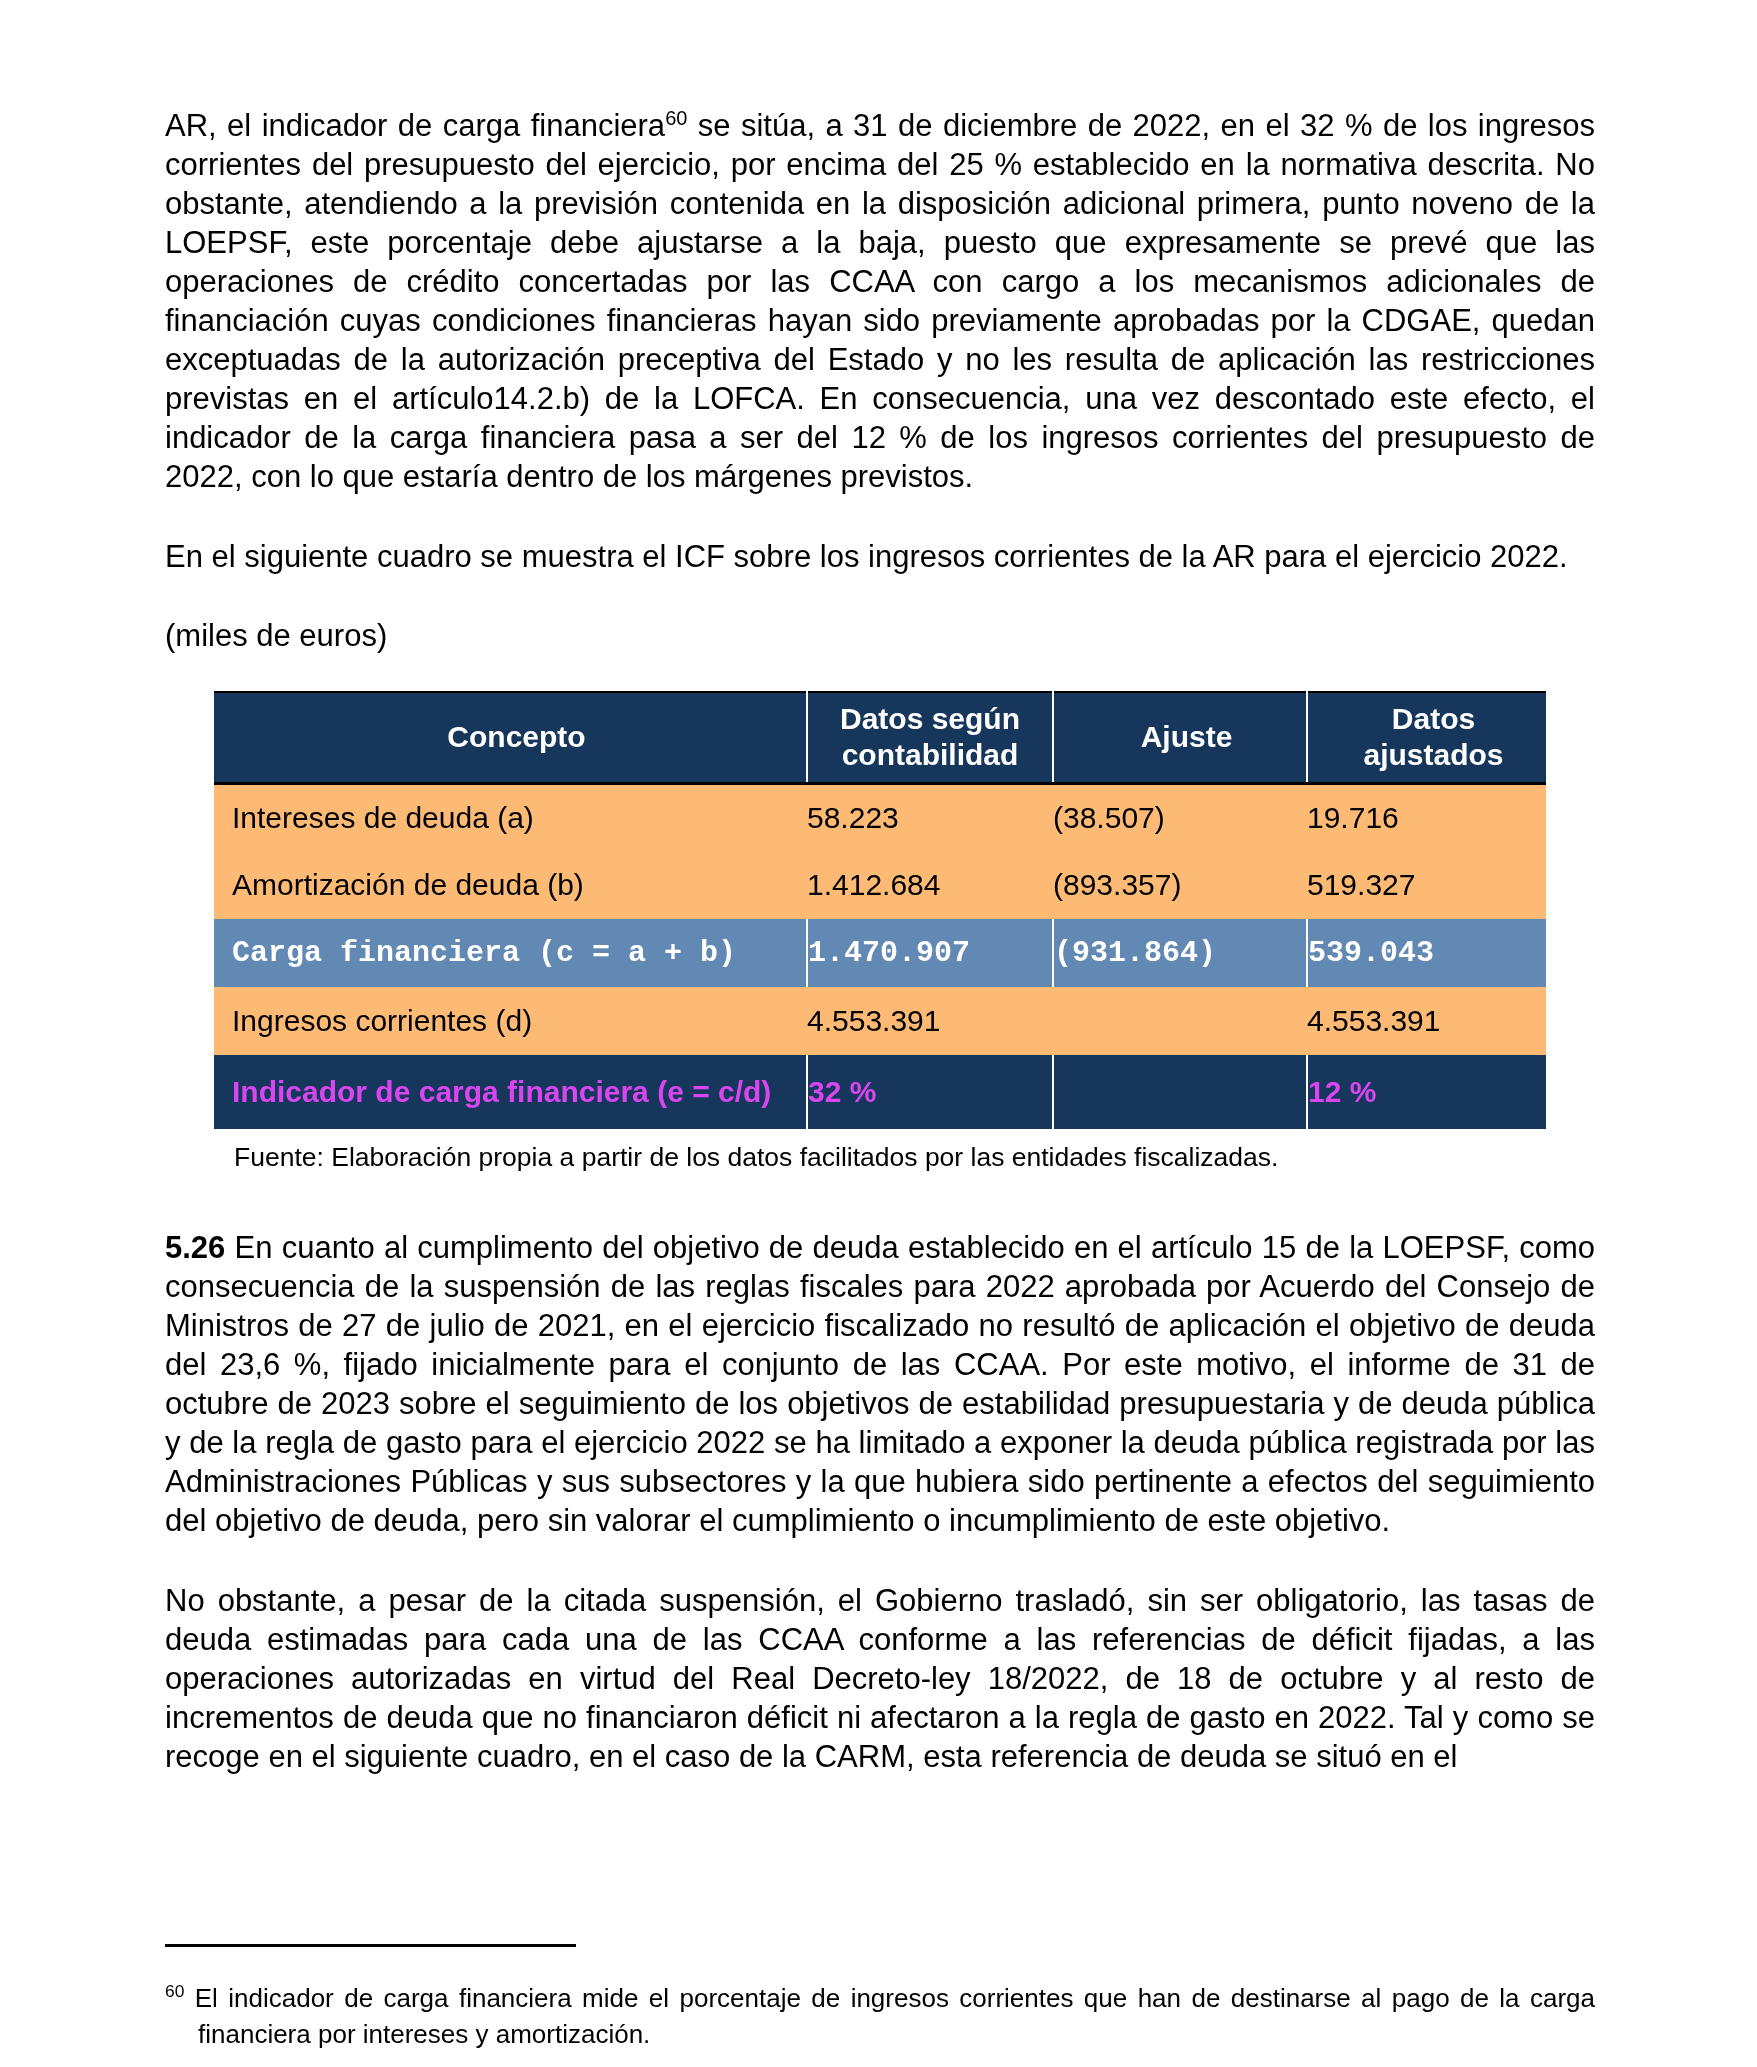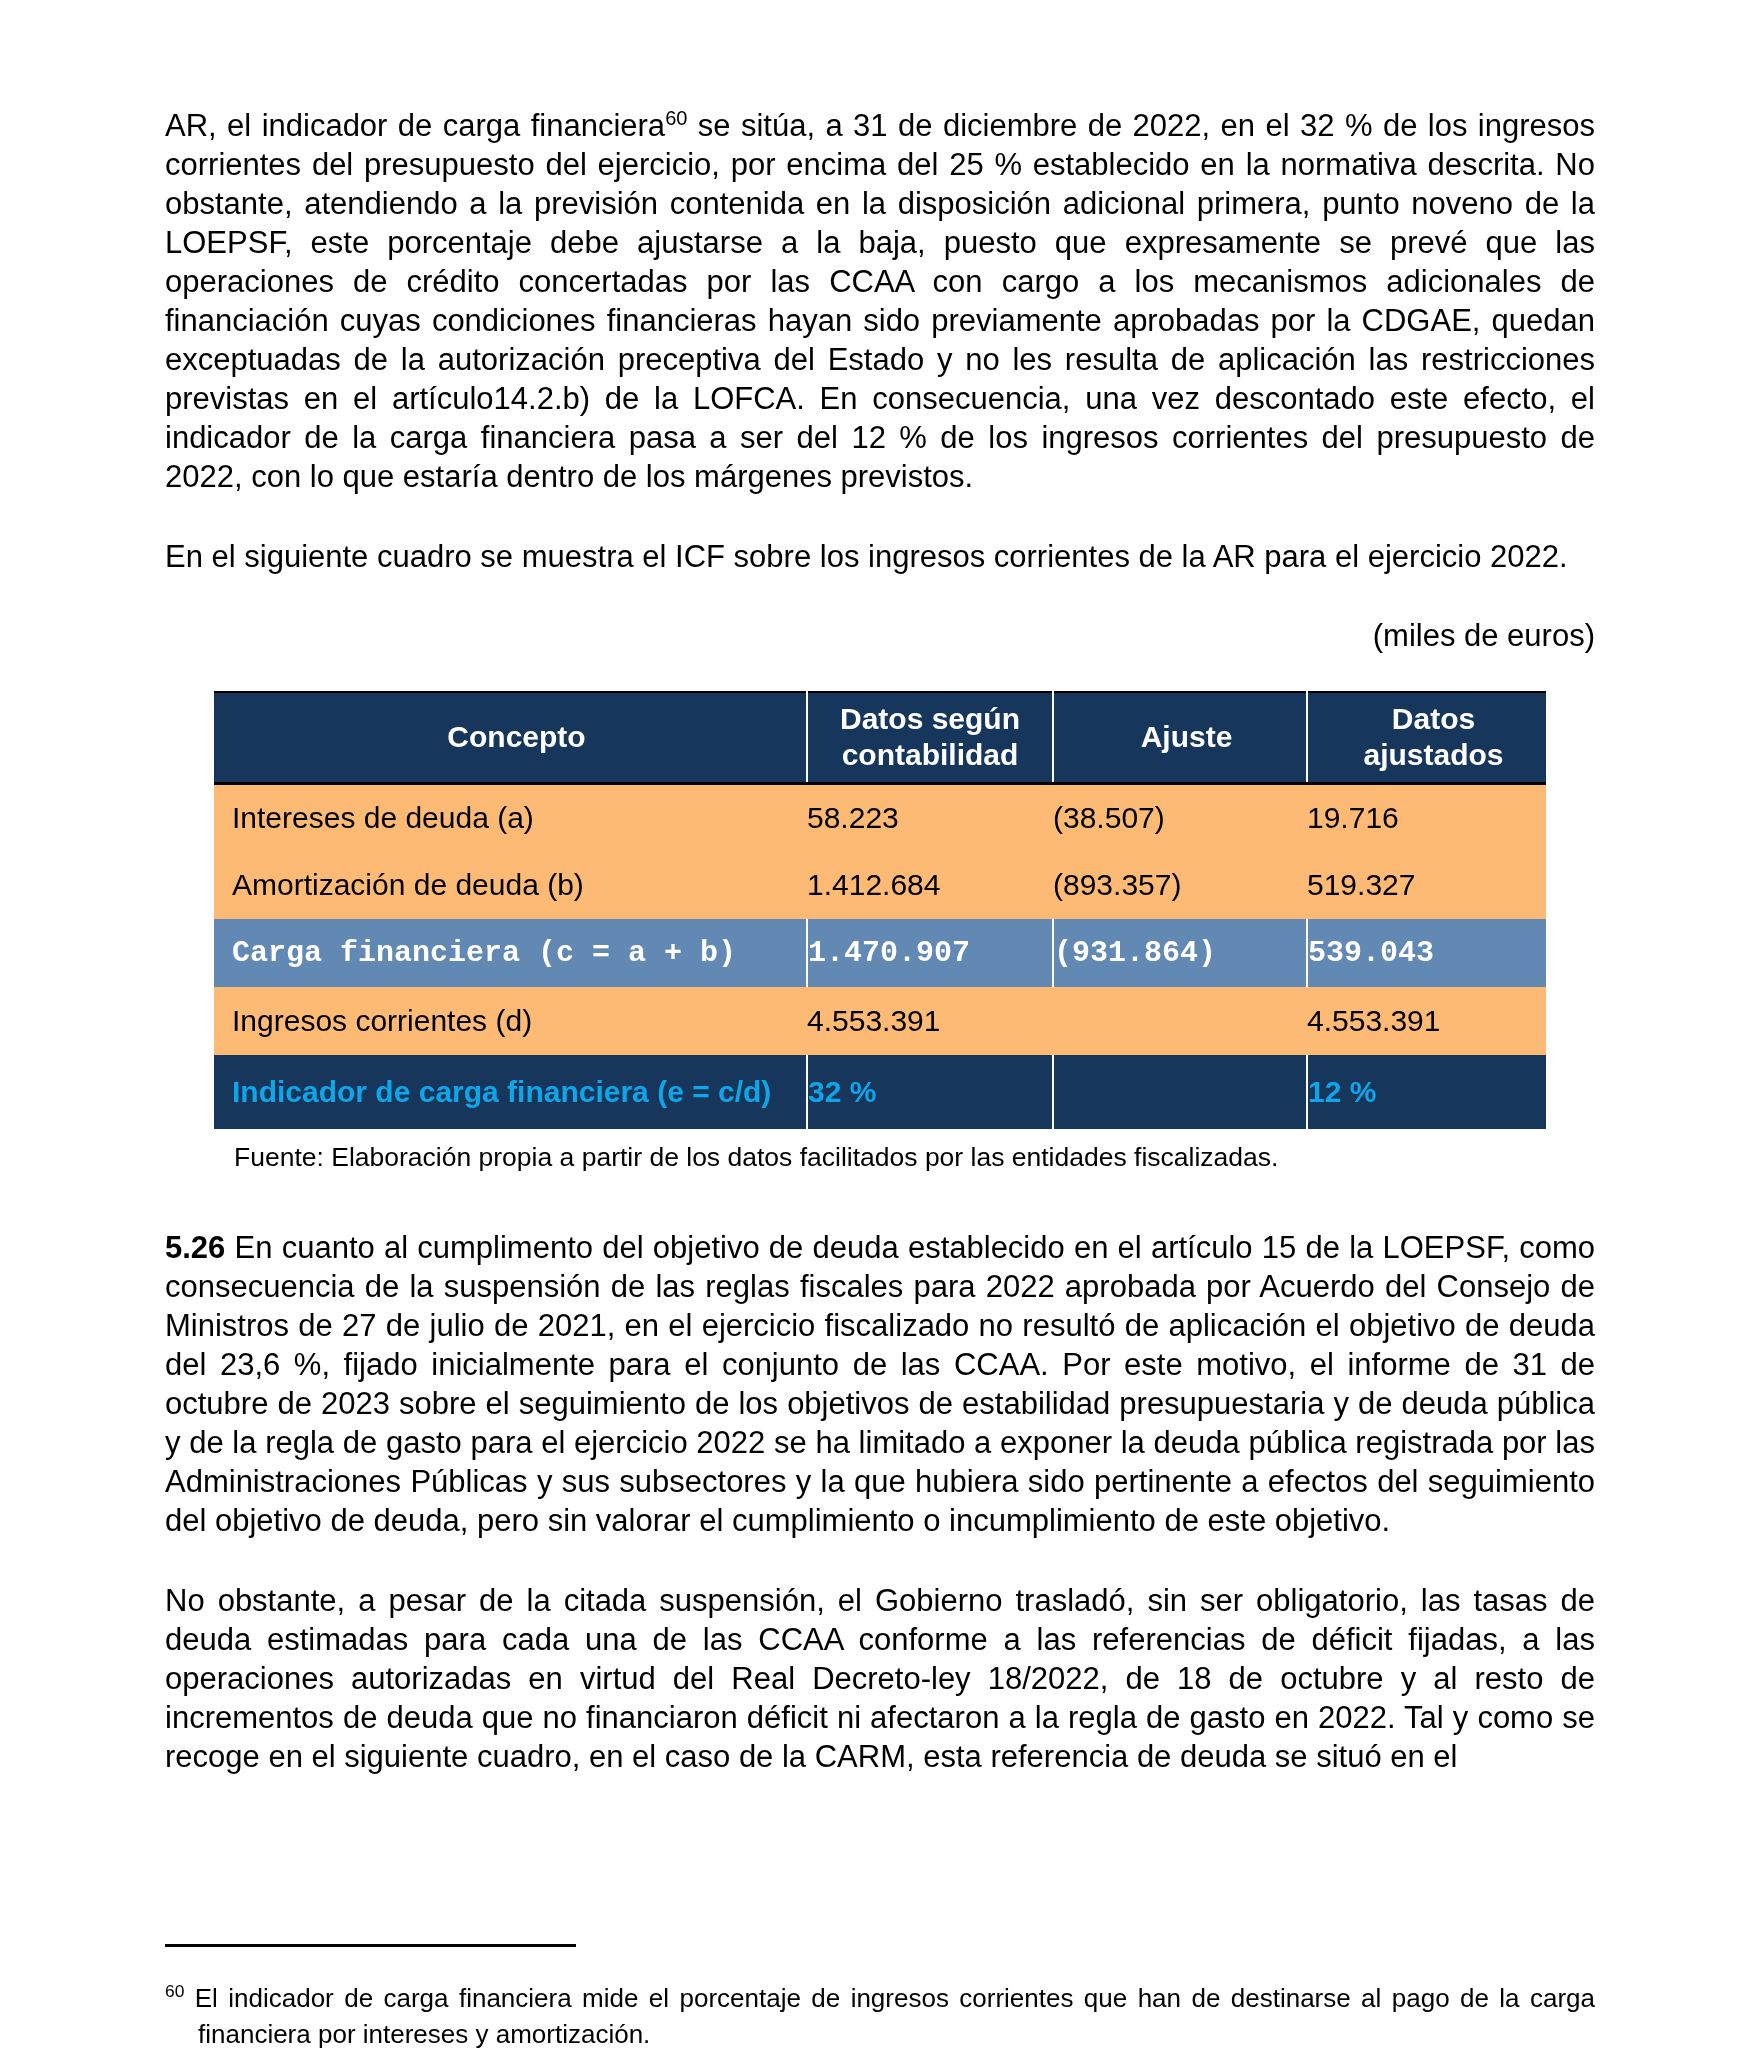--- a/index.html
+++ b/index.html
@@ -20,21 +20,21 @@
     margin:0 0 0 0;
   }
   .para sup{font-size:20px;line-height:0;vertical-align:super;}
   .p2{margin-top:41px;}
   .caption{
     margin-top:55px;
     text-align:center;font-weight:bold;font-size:32px;line-height:40px;
   }
   .caption .cap-label{margin-right:45px;}
   .units{
-    margin-top:41px;text-align:right;font-size:31px;line-height:38px;
+    margin-top:41px;text-align:left;font-size:31px;line-height:38px;
   }
   .tablewrap{
     margin-top:36px 0 0 0;
     margin-left:49px;margin-top:36px;
     width:1332px;
   }
   table.fin{
     border-collapse:collapse;table-layout:fixed;width:1332px;
     border-top:2.5px solid #000;
   }
@@ -56,21 +56,21 @@
   tr.hdr th:not(:last-child),
   tr.highlight td:not(:last-child),
   tr.dark td:not(:last-child){border-right:2.5px solid #fff;}
   tr.hdr th.c1{padding:0 25px;}
   tr.rw{height:68px;background:#fdba74;}
   tr.rw td.c0{text-align:left;padding-left:18px;}
   tr.rw td.num{}
   tr.highlight{background:#6288b4;}
   tr.highlight td{color:#ffffff;font-weight:bold;font-family:Liberation Mono, monospace;}
   tr.dark{height:74px;background:#16365c;}
-  tr.dark td{color:#0ea5e9;font-weight:bold;}
+  tr.dark td{color:#d946ef;font-weight:bold;}
   .source{
     margin-top:10.7px;font-size:26.5px;line-height:35px;padding-left:20px;
     text-align:left;
   }
   .p3{margin-top:53px;}
   .p4{margin-top:41px;}
   .bold{font-weight:bold;}
   .footnote{
     position:absolute;left:165px;top:1944px;width:1430px;
   }

